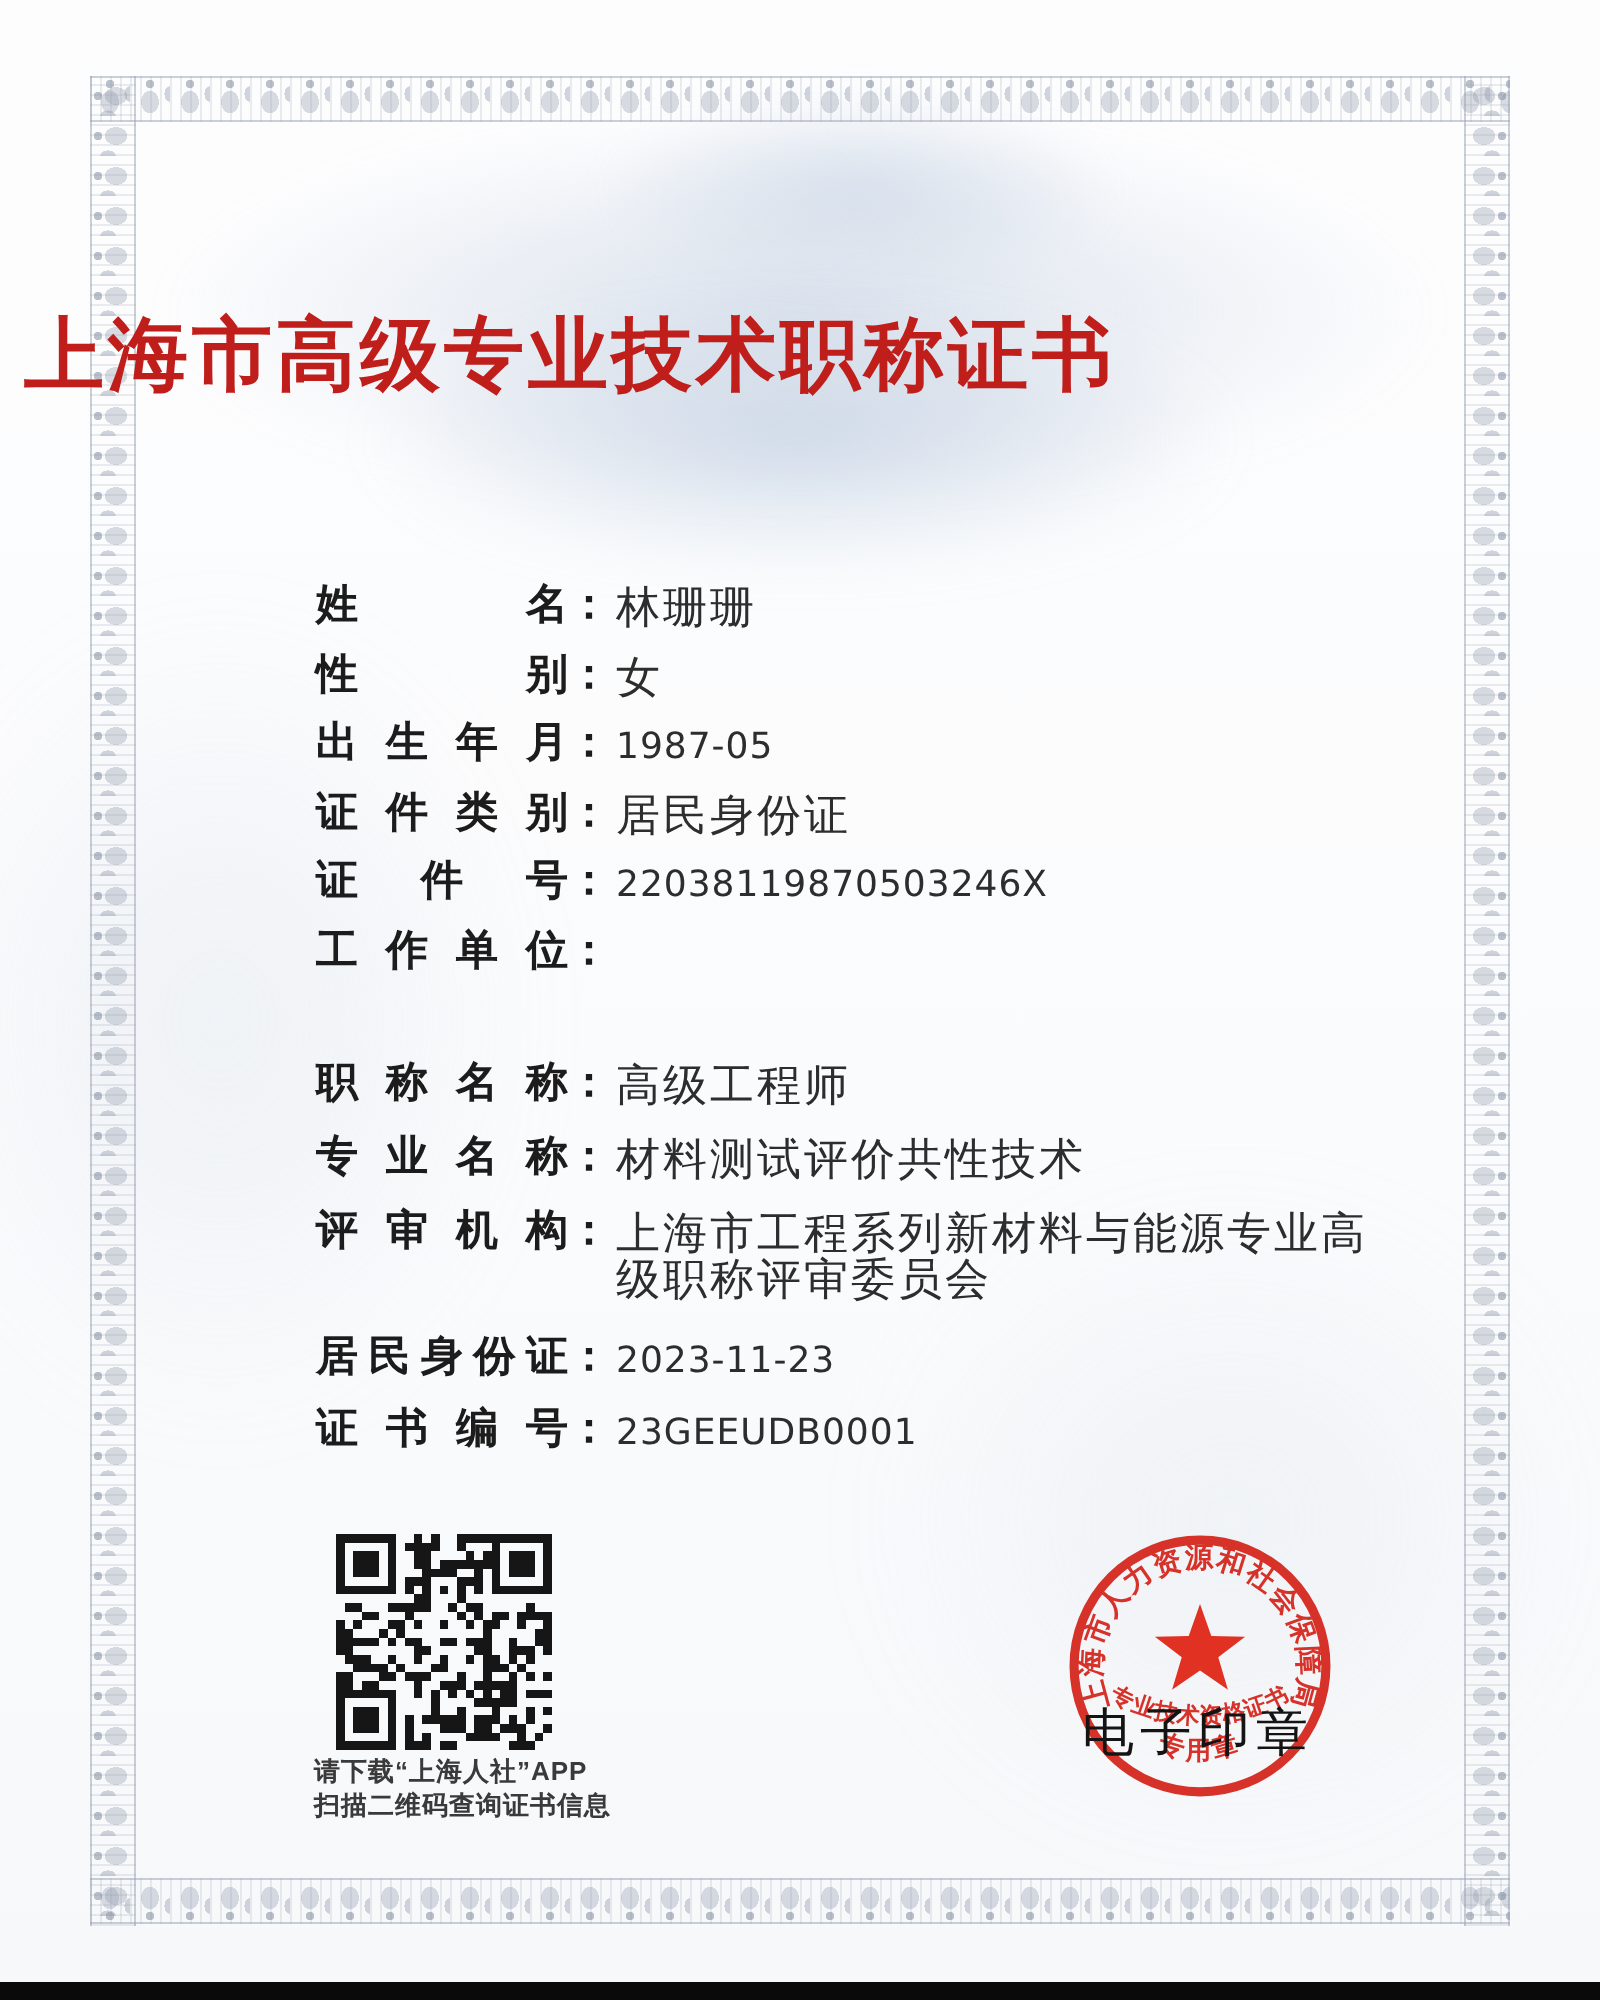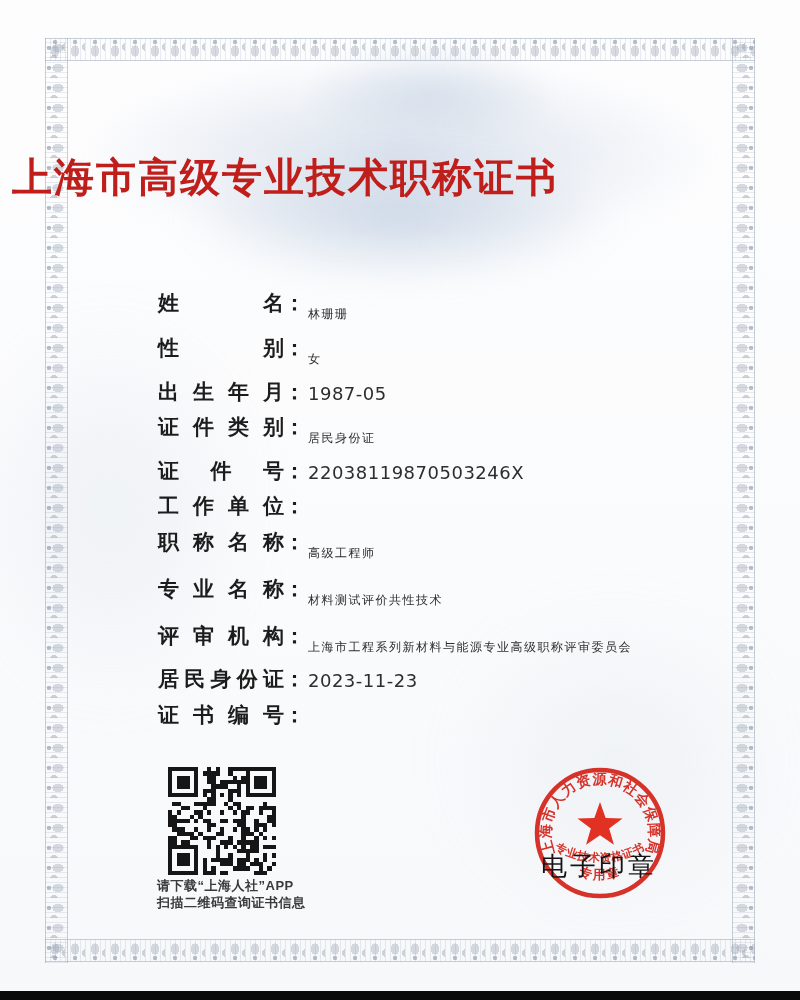--- a/index.html
+++ b/index.html
@@ -52,21 +52,21 @@
   .titleblock{top:530px;}
   .issueblock{top:667px;}
   .row{display:flex;align-items:flex-start;min-height:24px;}
   .personal  .row + .row{margin-top:9.6px;}
   .titleblock .row + .row{margin-top:12px;}
   .issueblock .row + .row{margin-top:11px;}
   .lbl{display:inline-block;width:126px;font-size:21px;font-weight:700;color:#1c1c1c;
        text-align:justify;text-align-last:justify;line-height:24px;}
   .colon{width:16px;font-size:21px;font-weight:700;color:#1c1c1c;line-height:24px;}
   .val{margin-left:8px;padding-top:2px;color:#2d2d2d;line-height:23px;}
-  .val-cn{font-family:"DejaVu Serif","Liberation Serif",serif;font-size:12px;letter-spacing:1.5px;margin-top:10px;}
+  .val-cn{font-family:"DejaVu Serif","Liberation Serif",serif;font-size:22px;letter-spacing:1.5px;}
   .val-num{font-family:"DejaVu Sans","Liberation Sans",sans-serif;font-size:18px;letter-spacing:.5px;}
   .val-wrap{width:385px;}
 
   
   .qr-box{position:absolute;z-index:2;left:168px;top:767px;width:108px;height:108px;}
   .qr-box svg{display:block;width:108px;height:108px;}
   .qr-cap{position:absolute;z-index:2;left:157px;font-size:13px;font-weight:700;
           color:#3a3a3a;letter-spacing:.5px;white-space:nowrap;}
   .qr-cap1{top:877px;} .qr-cap2{top:894px;}
 
@@ -148,20 +148,21 @@
 
   <div class="block issueblock">
     <div class="row">
       <span class="lbl">居民身份证</span>
         <span class="colon">：</span>
         <span class="val val-num">2023-11-23</span>
     </div>
     <div class="row">
       <span class="lbl">证书编号</span>
         <span class="colon">：</span>
+        <span class="val val-num">23GEEUDB0001</span>
     </div>
   </div>
 
   <div class="qr-box">
     <svg id="qr-svg" viewBox="0 0 108 108" shape-rendering="crispEdges">
         <rect x="0.00" y="0.00" width="4.32" height="4.32" fill="#161616"></rect>
         <rect x="4.32" y="0.00" width="4.32" height="4.32" fill="#161616"></rect>
         <rect x="8.64" y="0.00" width="4.32" height="4.32" fill="#161616"></rect>
         <rect x="12.96" y="0.00" width="4.32" height="4.32" fill="#161616"></rect>
         <rect x="17.28" y="0.00" width="4.32" height="4.32" fill="#161616"></rect>

